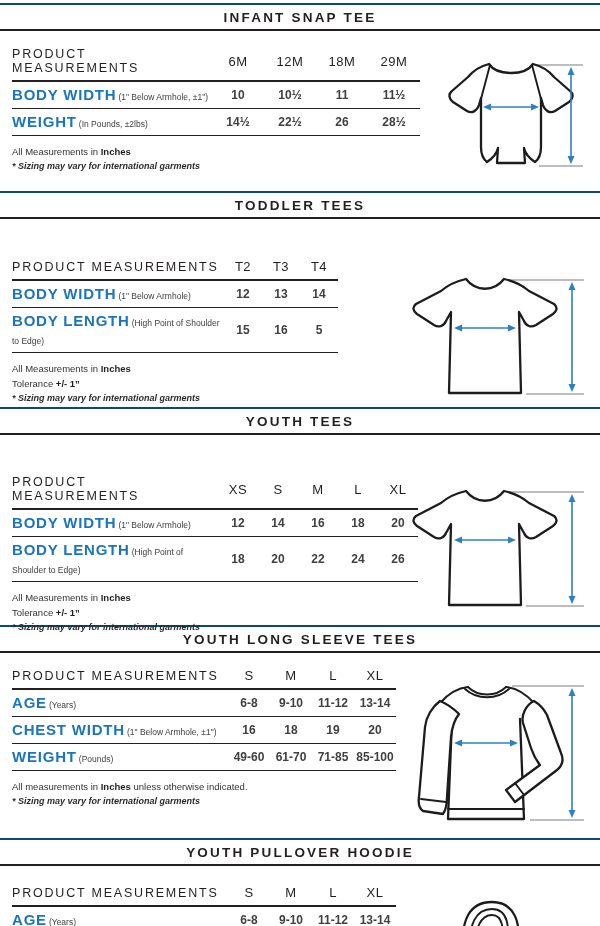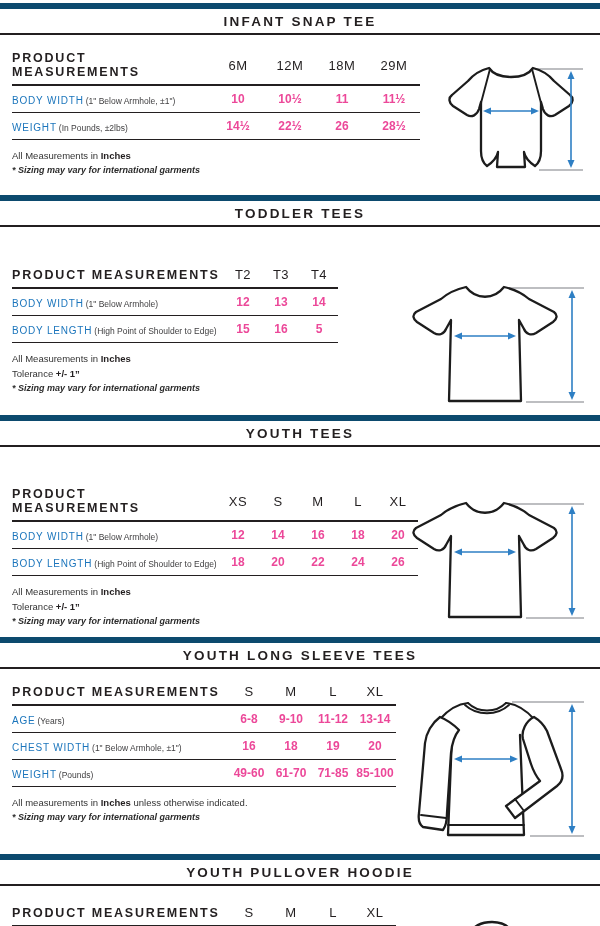--- a/index.html
+++ b/index.html
@@ -3,36 +3,36 @@
 <meta charset="utf-8">
 <style>
   * { box-sizing: border-box; }
   html,body { margin:0; padding:0; }
   body {
     width:600px; background:#fff; color:#231f20;
     font-family:"Liberation Sans", sans-serif;
     padding-top:3px;
   }
   .rule-title {
-    border-top:6px solid #0c4a6e; border-bottom:2px solid #231f20;
+    border-top:2px solid #0c4a6e; border-bottom:2px solid #231f20;
     text-align:center; padding:5px 0 4px;
   }
   .rule-title h2 {
     margin:0; font-size:13.5px; font-weight:bold; letter-spacing:2.2px;
   }
   .panel-body { position:relative; padding-left:12px; }
   
   .size-table { border-collapse:collapse; table-layout:fixed; }
   .size-table thead th { border-bottom:2.5px solid #231f20; padding:2px 0 5px; }
-  th.lbl { text-align:left; font-size:12.5px; letter-spacing:1.8px; font-weight:bold; }
+  th.lbl { text-align:left; font-size:12.5px; letter-spacing:1.8px; font-weight:normal; }
   th.val { text-align:center; font-size:13px; letter-spacing:.5px; font-weight:normal; }
   .size-table tbody td { border-bottom:1.6px solid #231f20; padding:4px 0; vertical-align:middle; }
-  td.lbl .rowlabel { color:#1b75bc; font-weight:normal; font-size:10px; letter-spacing:.8px; }
+  td.lbl .rowlabel { color:#1b75bc; font-weight:bold; font-size:15px; letter-spacing:.8px; }
   td.lbl .rownote { font-size:8.5px; color:#414042; margin-left:2px; }
-  td.val { color:#ec4899; font-weight:bold; font-size:12px; text-align:center; white-space:nowrap; }
+  td.val { color:#404040; font-weight:bold; font-size:12px; text-align:center; white-space:nowrap; }
   
   .notes { margin-top:8px; }
   .note-line { margin:0; font-size:9.5px; color:#333; line-height:1.6; }
   .note-line b { color:#231f20; }
   .sizing { font-style:italic; font-weight:bold; font-size:9px; color:#2b2b2b; }
   
   .fig { position:absolute; }
   .garment { fill:#fff; stroke:#1c1c1c; stroke-width:2.3; stroke-linejoin:round; stroke-linecap:round; }
   .detail  { fill:none; stroke:#1c1c1c; stroke-width:1.9; stroke-linejoin:round; stroke-linecap:round; }
   .refline { stroke:#a7a9ac; stroke-width:1.6; }

